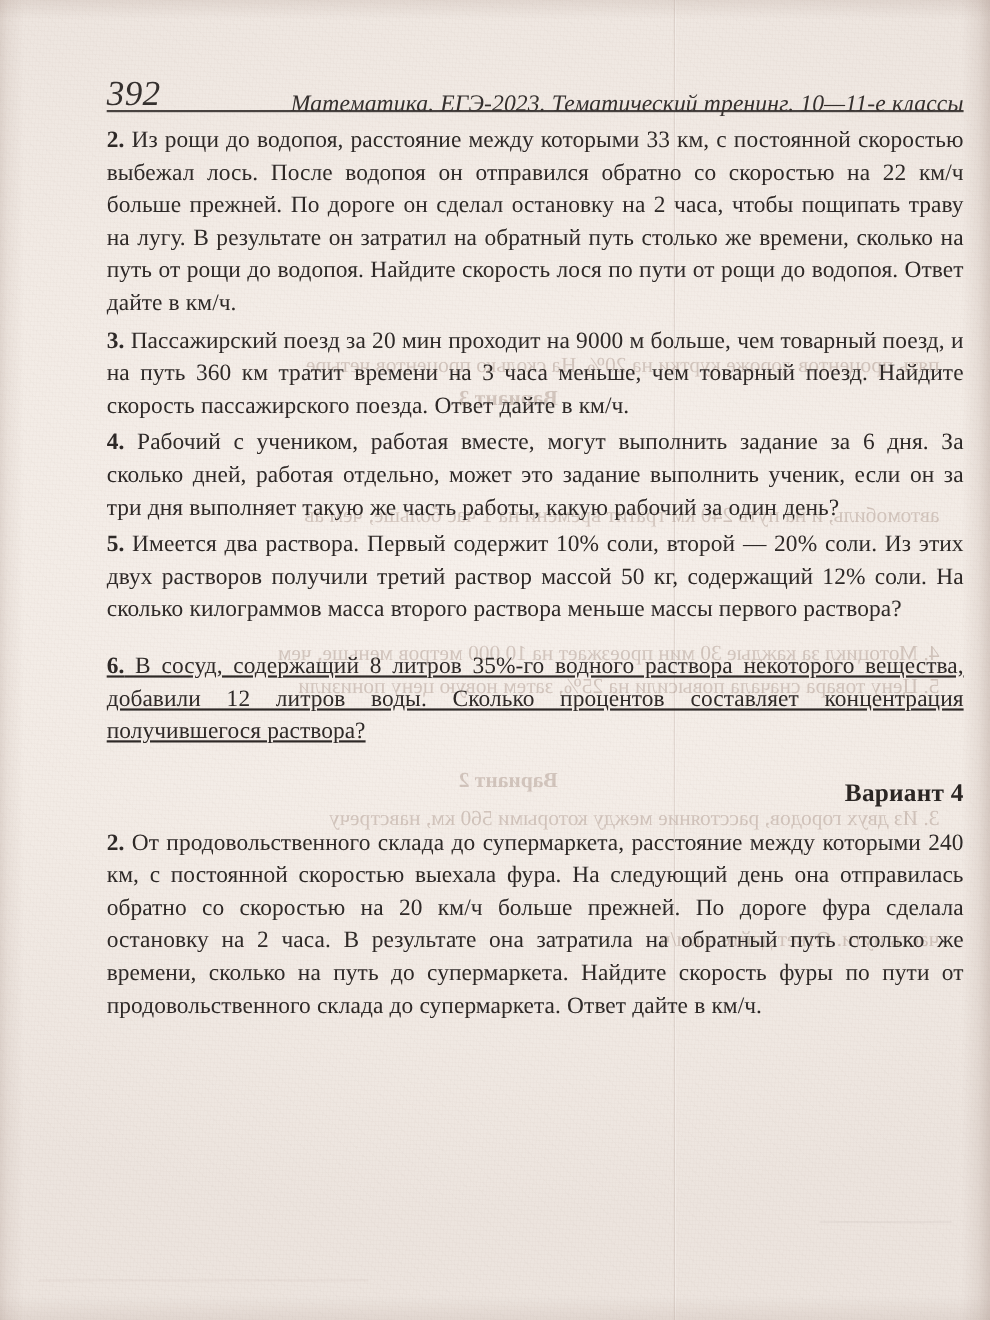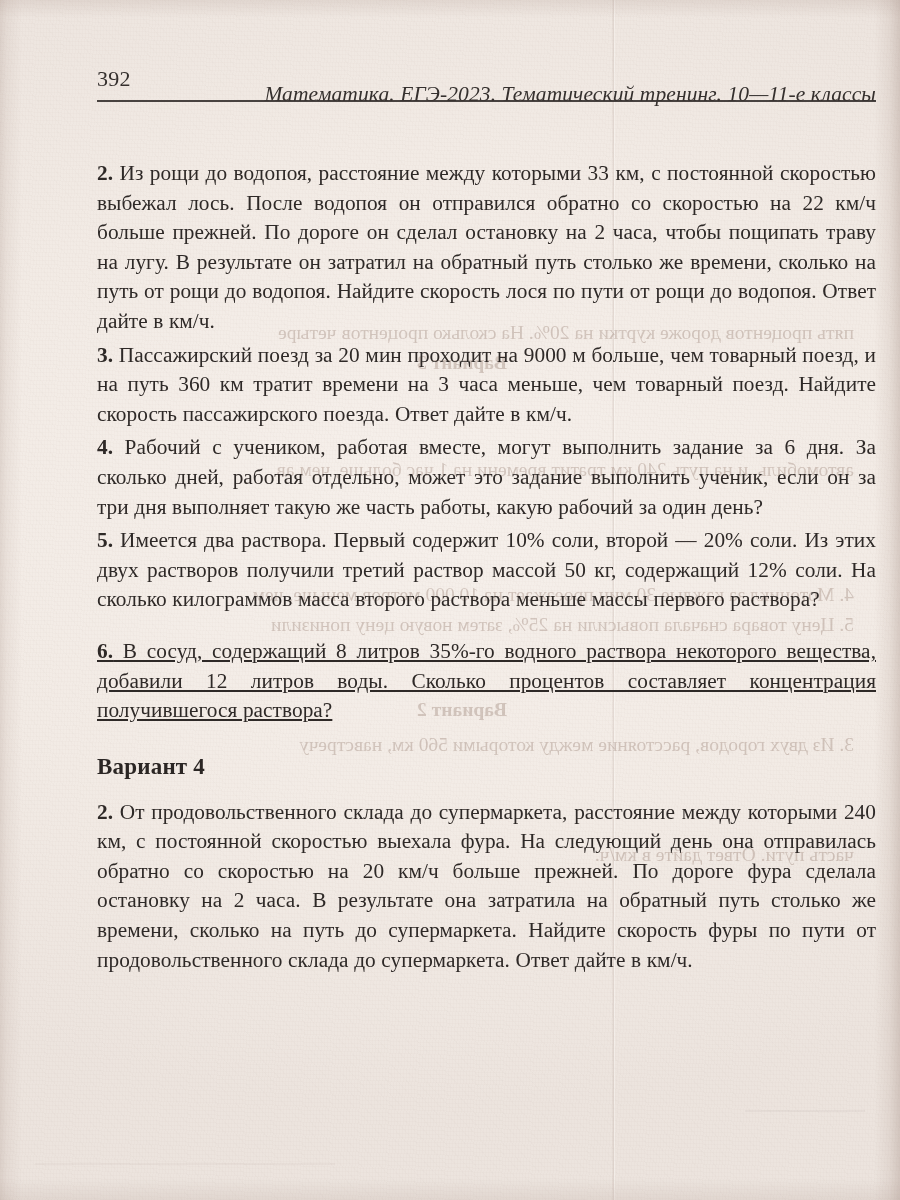--- a/index.html
+++ b/index.html
@@ -98,23 +98,24 @@
   .runhead {
     position: absolute;
     left: 97px;
     top: 66px;
     width: 779px;
     height: 30px;
   }
   .folio {
     position: absolute;
     left: 0; top: 0;
-    font-size: 22px;
+    font-size: 32px;
     color: #35302e;
     letter-spacing: .3px;
+    font-style: italic;
   }
   .runtitle {
     position: absolute;
     right: 0; top: 16px;
     font-style: italic;
     font-size: 21.5px;
     color: #35302e;
     white-space: nowrap;
     letter-spacing: .1px;
   }
@@ -126,41 +127,40 @@
     height: 2px;
     background: #3a3432;
     opacity: .92;
   }
 
   .body {
     position: absolute;
     left: 97px;
     top: 113px;
     width: 779px;
-    margin-top: 46px;
   }
 
   p.prob {
     margin: 0 0 4px 0;
     font-size: 21.3px;
     line-height: 29.6px;
     color: #2e2927;
     text-align: justify;
     text-justify: inter-word;
     letter-spacing: .05px;
     word-spacing: .2px;
   }
   p.prob .num {
     font-weight: bold;
   }
   p.gap6 { margin-top: 22px; text-decoration: underline; }
 
   h2.variant {
     margin: 28px 0 18px 0;
-    text-align: left;
+    text-align: right;
     font-size: 23px;
     font-weight: bold;
     color: #2b2624;
     letter-spacing: .2px;
   }
 </style>
 </head>
 <body>
 
 <div class="page">

